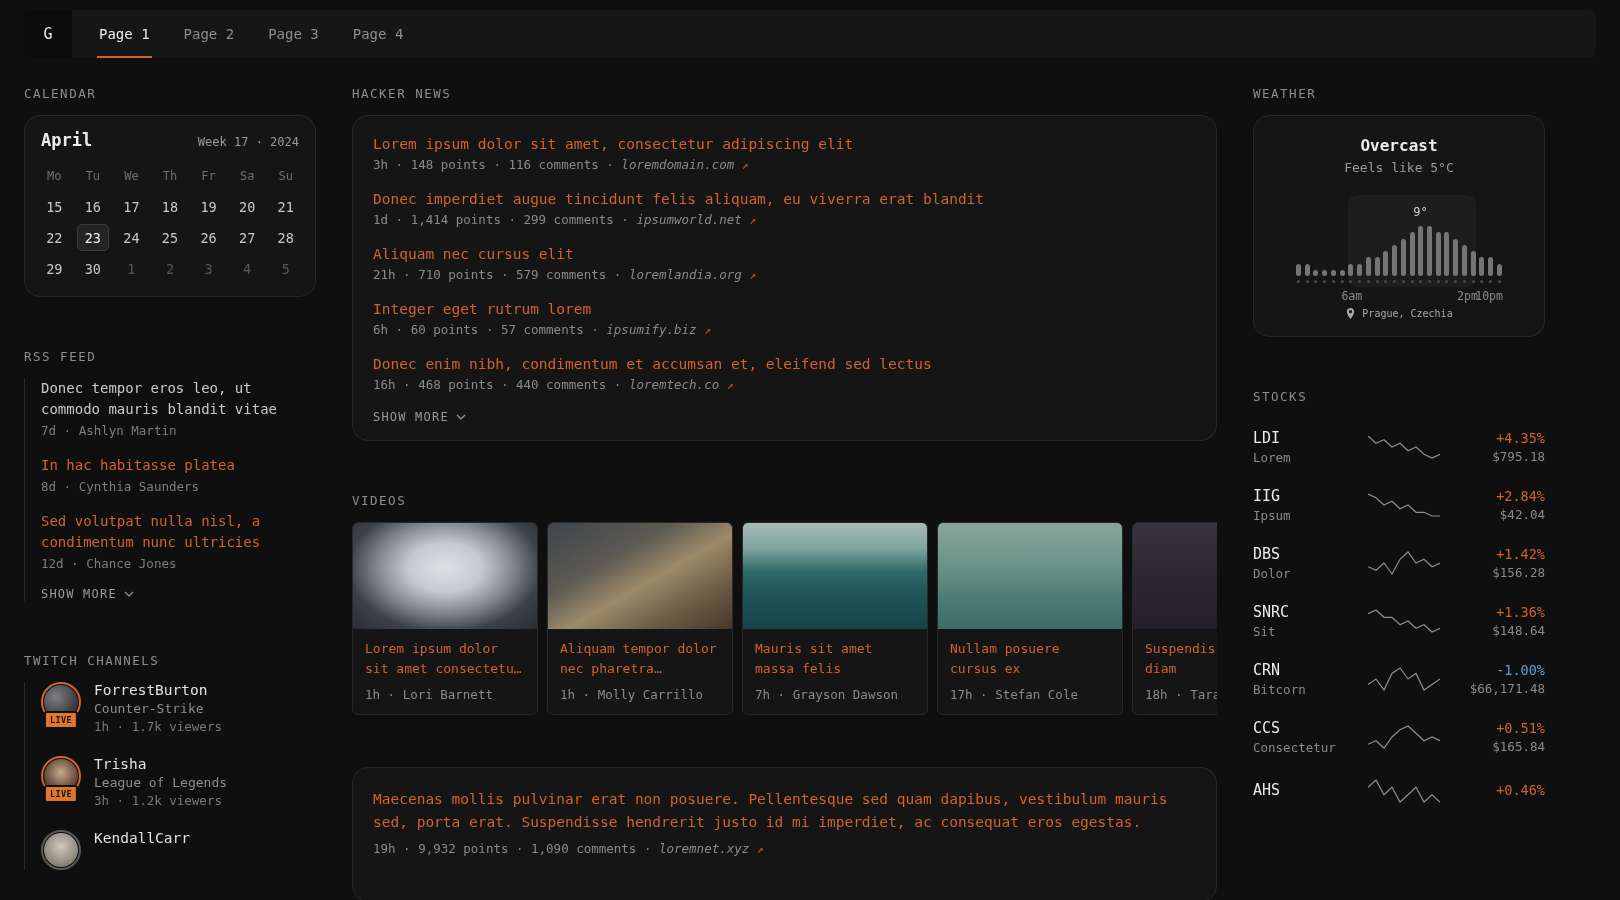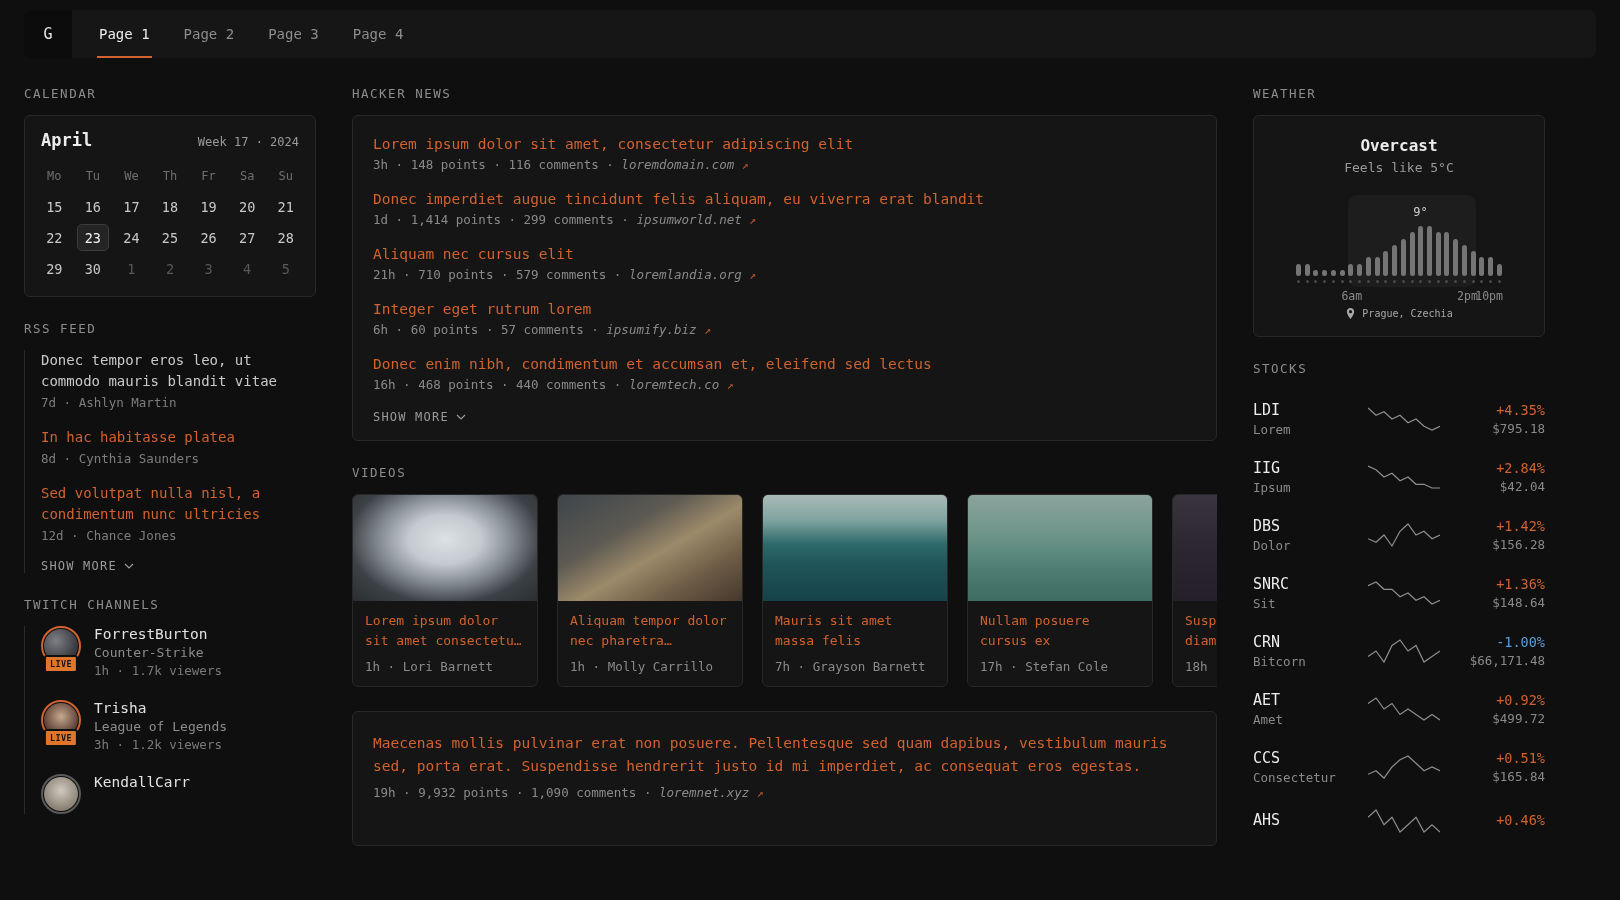--- a/index.html
+++ b/index.html
@@ -26,24 +26,24 @@
   .tab { position:relative; display:flex; align-items:center; padding:0 17px; color:#8d8d8d; font-size:14px; cursor:pointer; text-decoration:none; }
   .tab.active { color:#ececec; }
   .tab.active::after { content:""; position:absolute; left:15px; right:15px; bottom:0; height:2px; background:var(--accent); }
 
   
   .columns { display:flex; gap:36px; width:1521px; margin:28px 0 0 24px; }
   .col-left  { width:292px; flex:0 0 292px; }
   .col-mid   { flex:1 1 auto; min-width:0; }
   .col-right { width:292px; flex:0 0 292px; }
 
-  .widget + .widget { margin-top:24px; }
+  .widget + .widget { margin-top:52px; }
   .widget-title { font-size:12.5px; font-weight:400; color:#8d8d8d; letter-spacing:0.12em; margin-bottom:14px; }
 
-  .card { background:var(--card); border:1px solid var(--border); border-radius:6px; }
+  .card { background:var(--card); border:1px solid var(--border); border-radius:16px; }
 
   
   .cal-head { display:flex; justify-content:space-between; align-items:baseline; padding:14px 16px 8px; }
   .cal-month { font-size:17px; font-weight:600; color:#ececec; }
   .cal-meta { font-size:12px; color:#9a9a9a; }
   .cal-grid { display:grid; grid-template-columns:repeat(7,1fr); grid-auto-rows:31px; padding:2px 10px 12px; }
   .cal-grid span { display:flex; align-items:center; justify-content:center; font-size:13.5px; color:#c9c9c9; }
   .cal-grid .dow { font-size:12px; color:#6e6e6e; }
   .day.dim { color:#585858; }
   .day.today { place-self:center; width:32px; height:27px; background:#242424; border:1px solid #3c3c3c; border-radius:5px; color:#f2f2f2; }
@@ -73,21 +73,21 @@
   
   .hn-card { padding:20px 20px 16px; }
   .hn-item + .hn-item { margin-top:19px; }
   .hn-title { display:block; color:var(--accent); font-size:14.5px; text-decoration:none; cursor:pointer; }
   .hn-meta { font-size:12.5px; color:#8a8a8a; margin-top:5px; }
   .hn-domain { color:#8a8a8a; text-decoration:none; cursor:pointer;font-style:italic; }
   .ext { color:#bf5c30; font-size:11.5px; }
   .hn-card .show-more { margin-top:18px; }
 
   
-  .videos-row { display:flex; gap:19px; overflow:hidden; }
+  .videos-row { display:flex; gap:9px; overflow:hidden; }
   .video-card { flex:0 0 186px; width:186px; background:var(--card); border:1px solid var(--border); border-radius:6px; overflow:hidden; cursor:pointer; }
   .video-thumb { height:106px; }
   .thumb-0 { background:radial-gradient(ellipse at 50% 42%, #dde1e4 0%, #c4cacf 28%, #80888e 52%, #3c4146 74%, #2a2e33 100%); }
   .thumb-1 { background:linear-gradient(150deg, #3e454c 0%, #5d5a52 34%, #9c8a6a 55%, #6b5a44 78%, #46382c 100%); }
   .thumb-2 { background:linear-gradient(180deg, #a9bab6 0%, #7fa39f 24%, #2e6b6b 46%, #1f5458 66%, #16424a 100%); }
   .thumb-3 { background:linear-gradient(180deg, #8aa49c 0%, #6d9488 38%, #4f7f74 68%, #3d6c62 100%); }
   .thumb-4 { background:linear-gradient(180deg, #3a3440 0%, #2c2630 52%, #241f28 100%); }
   .video-body { padding:10px 12px 12px; }
   .video-title { color:var(--accent); font-size:13px; line-height:1.5; min-height:40px; }
   .video-meta { color:#8a8a8a; font-size:12.5px; margin-top:8px; }
@@ -324,21 +324,21 @@
             <div class="video-body">
               <div class="video-title">Aliquam tempor dolor nec pharetra…</div>
               <div class="video-meta">1h · Molly Carrillo</div>
             </div>
           </div>
 
           <div class="video-card">
             <div class="video-thumb thumb-2"></div>
             <div class="video-body">
               <div class="video-title">Mauris sit amet massa felis</div>
-              <div class="video-meta">7h · Grayson Barnett</div>
+              <div class="video-meta">7h · Grayson Dawson</div>
             </div>
           </div>
 
           <div class="video-card">
             <div class="video-thumb thumb-3"></div>
             <div class="video-body">
               <div class="video-title">Nullam posuere cursus ex</div>
               <div class="video-meta">17h · Stefan Cole</div>
             </div>
           </div>
@@ -568,35 +568,20 @@
                 <svg width="72" height="28" viewBox="0 0 72 28">
                   <polyline points="0.0,19.5 8.0,14.0 16.0,25.0 24.0,8.5 32.0,3.0 40.0,14.0 48.0,8.5 56.0,25.0 64.0,19.5 72.0,14.0" fill="none" stroke="#8f8f8f" stroke-width="1.2"></polyline>
                 </svg>
               </div>
             <div class="stock-right">
               <div class="stock-change neg">-1.00%</div>
               <div class="stock-price">$66,171.48</div>
             </div>
           </div>
 
-          <div class="stock-row">
-            <div class="stock-left">
-              <div class="stock-ticker">AET</div>
-              <div class="stock-name">Amet</div>
-            </div>
-            <div class="stock-spark">
-                <svg width="72" height="28" viewBox="0 0 72 28">
-                  <polyline points="0.0,8.5 8.0,3.0 16.0,14.0 24.0,8.5 32.0,19.5 40.0,14.0 48.0,19.5 56.0,25.0 64.0,19.5 72.0,25.0" fill="none" stroke="#8f8f8f" stroke-width="1.2"></polyline>
-                </svg>
-              </div>
-            <div class="stock-right">
-              <div class="stock-change">+0.92%</div>
-              <div class="stock-price">$499.72</div>
-            </div>
-          </div>
 
           <div class="stock-row">
             <div class="stock-left">
               <div class="stock-ticker">CCS</div>
               <div class="stock-name">Consectetur</div>
             </div>
             <div class="stock-spark">
                 <svg width="72" height="28" viewBox="0 0 72 28">
                   <polyline points="0.0,21.3 8.0,17.7 16.0,25.0 24.0,14.0 32.0,6.7 40.0,3.0 48.0,10.3 56.0,17.7 64.0,14.0 72.0,17.7" fill="none" stroke="#8f8f8f" stroke-width="1.2"></polyline>
                 </svg>

